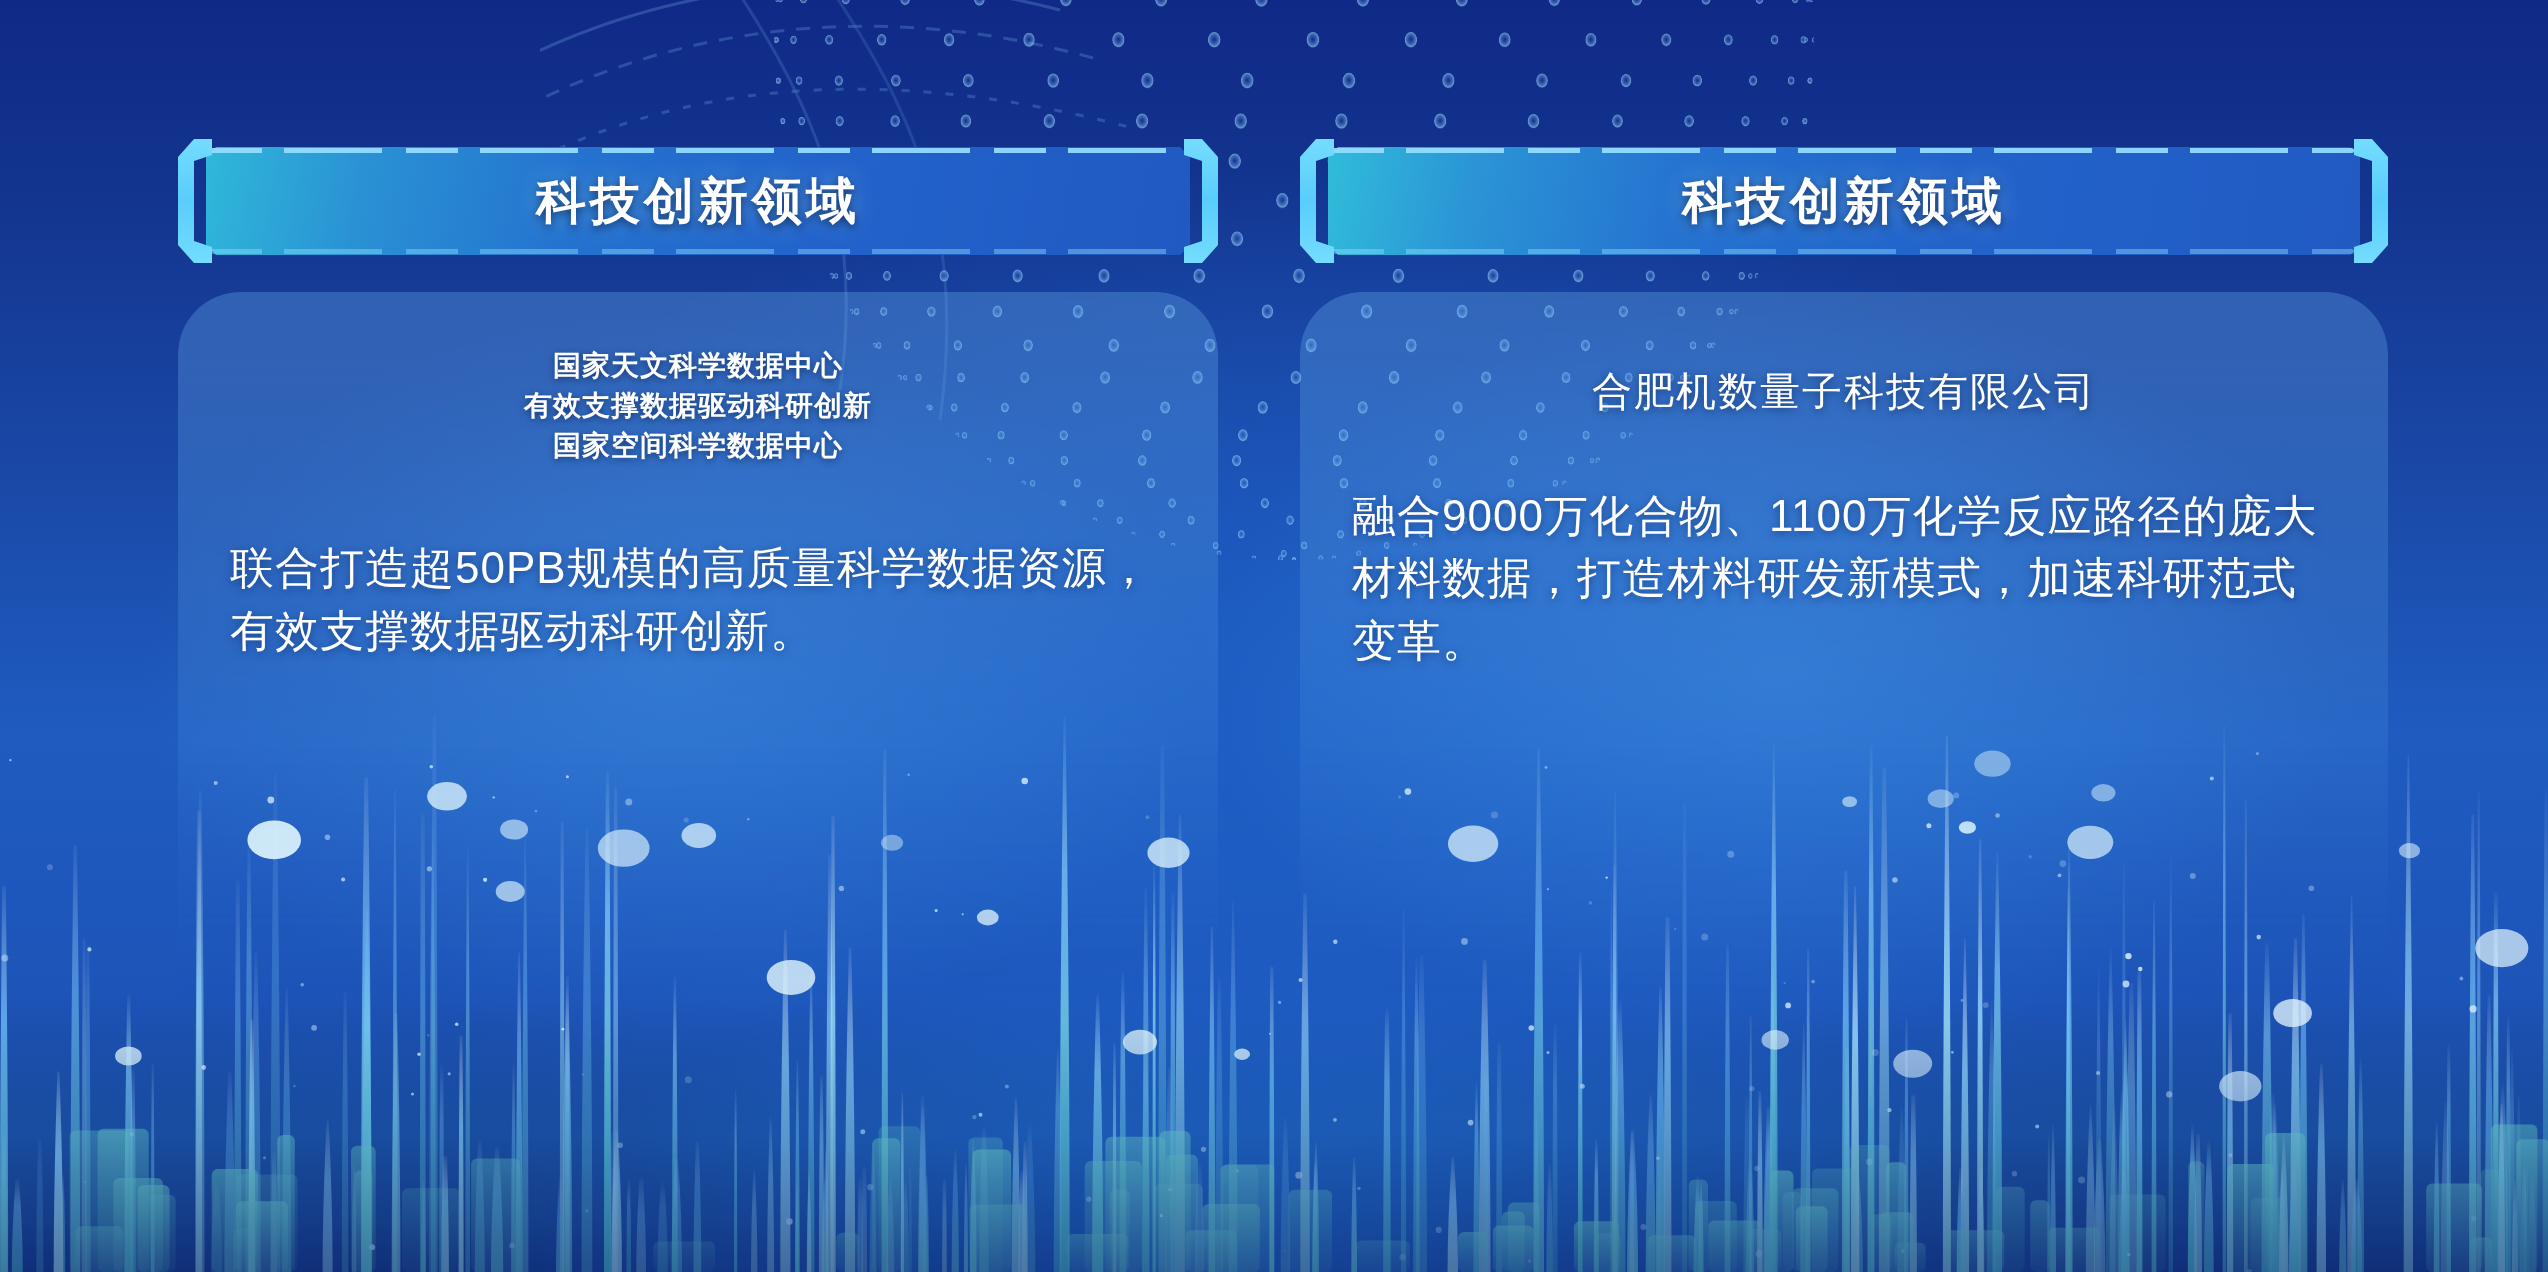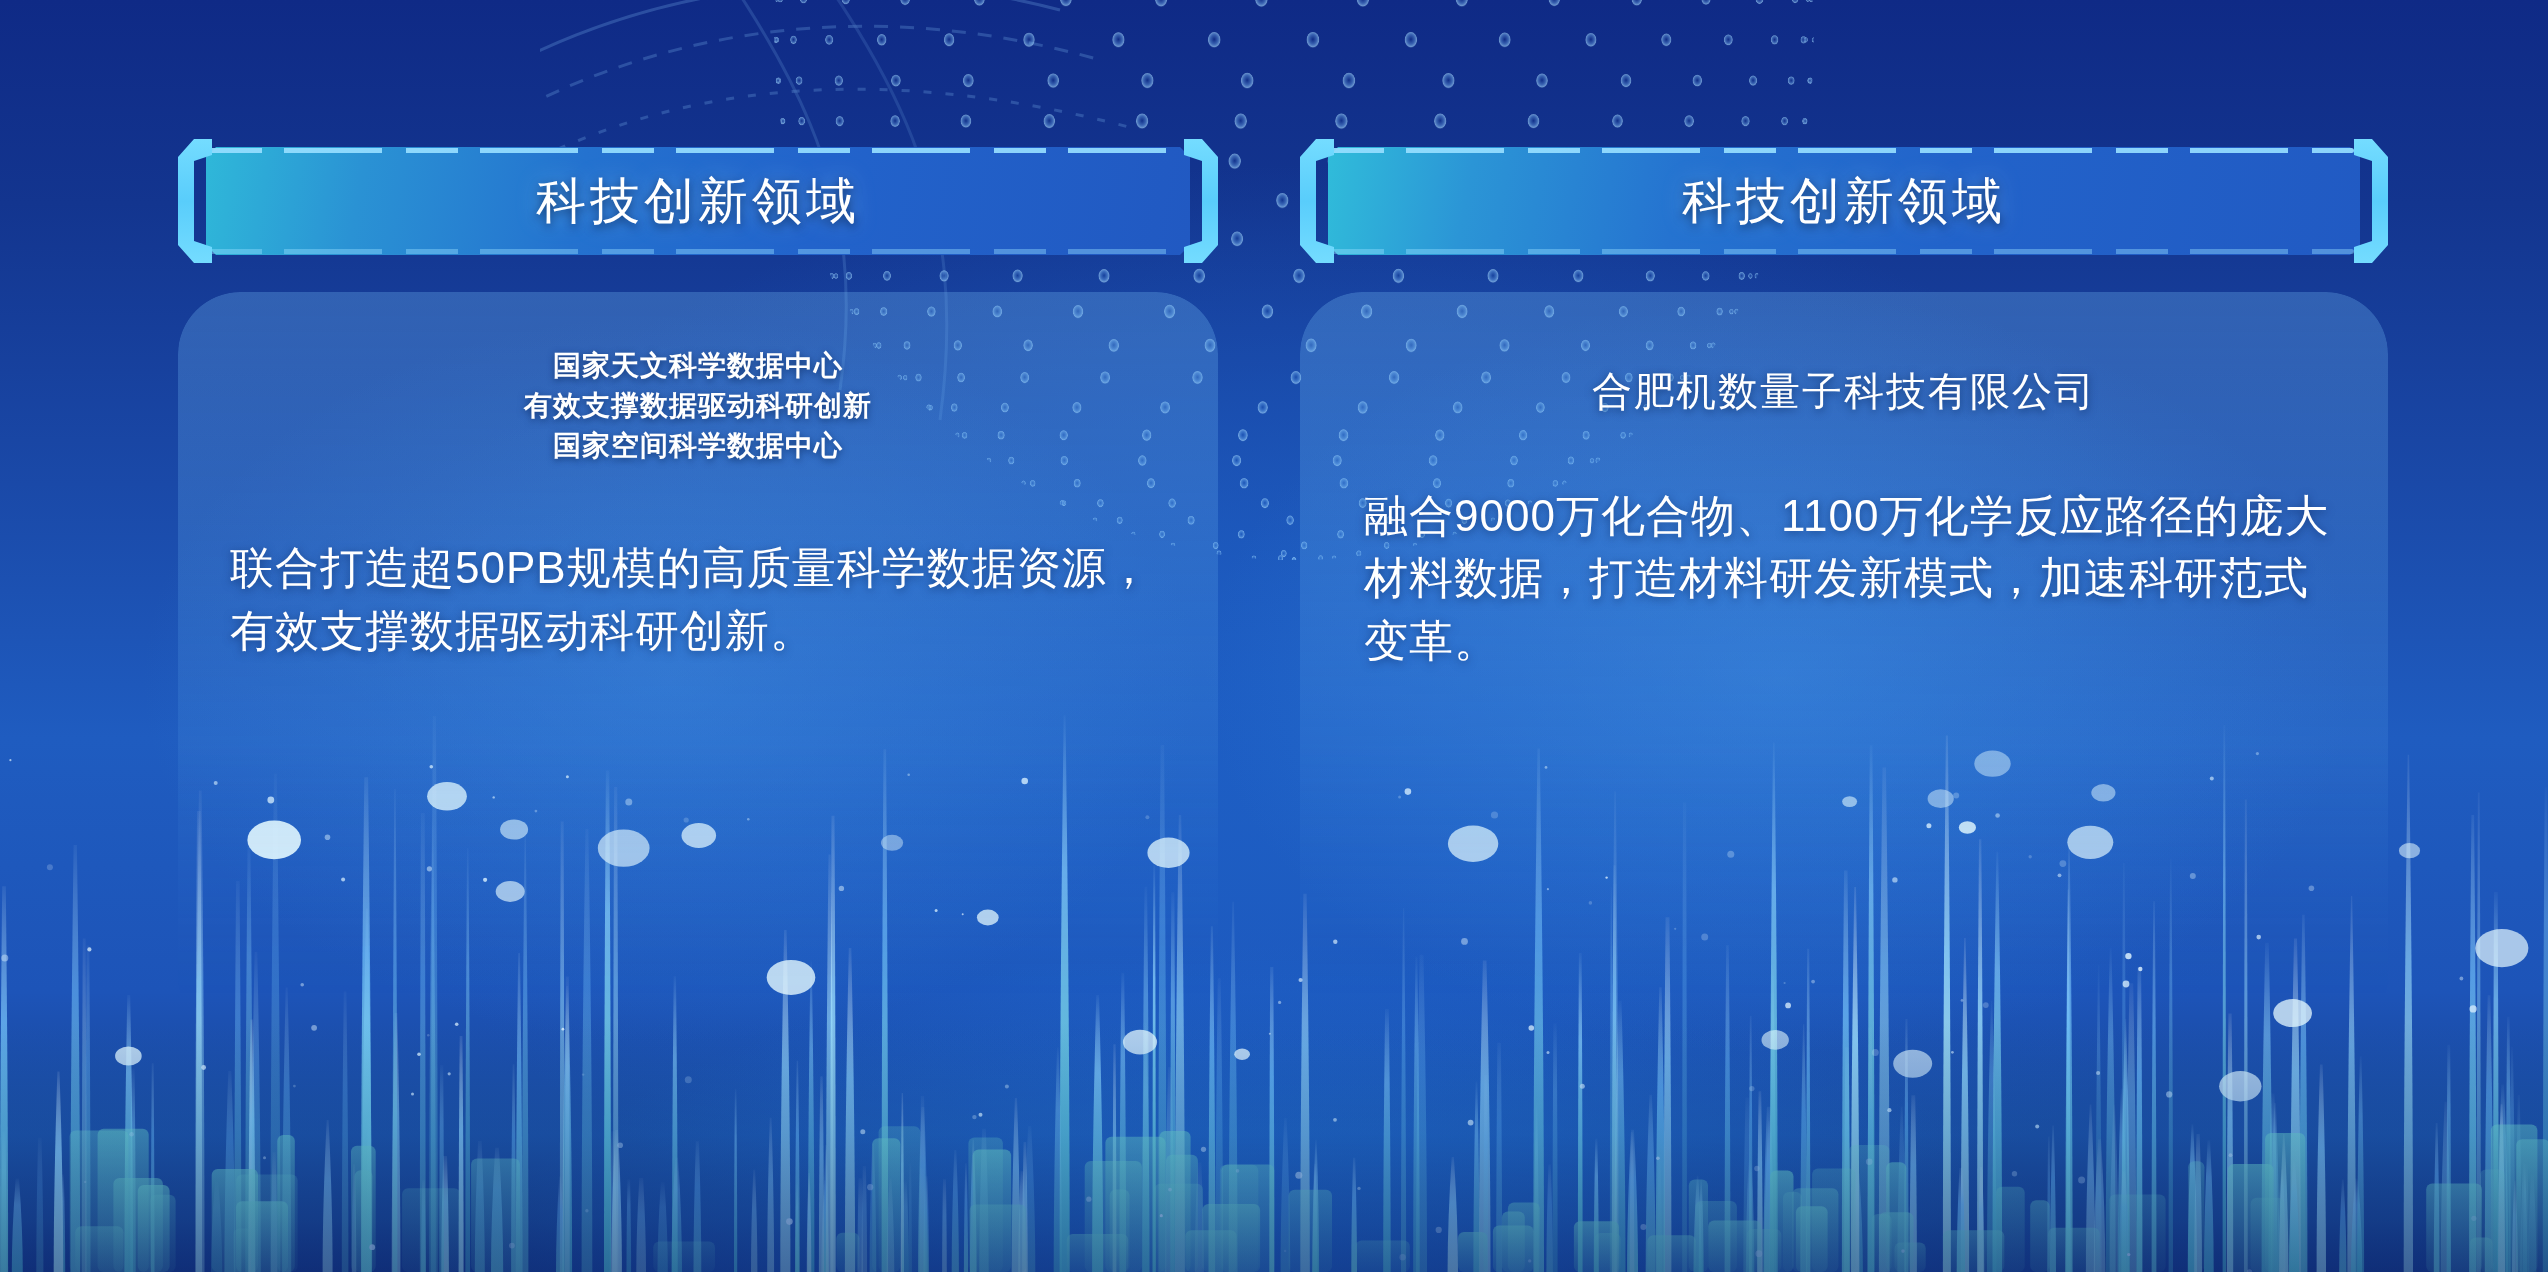--- a/index.html
+++ b/index.html
@@ -108,21 +108,21 @@
   .cap.r{
     right:0;
     clip-path:polygon(0 0, 18px 0, 34px 18px, 34px 106px, 18px 124px, 0 124px, 0 108px, 18px 102px, 18px 22px, 0 16px);
   }
 
   .banner-title{
     position:absolute;inset:0;
     display:flex;align-items:center;justify-content:center;
     color:#ffffff;
     font-size:50px;
-    font-weight:normal;
+    font-weight:bold;
     letter-spacing:4px;
     text-shadow:0 3px 10px rgba(3,26,72,.75), 0 0 24px rgba(163,226,255,.45);
   }
 
   
   .card{
     position:relative;
     margin-top:37px;
     border-radius:62px 62px 34px 34px;
     padding:54px 52px 70px 52px;
@@ -154,21 +154,21 @@
   }
 
   .card-body{
     margin-top:72px;
     color:#ffffff;
     font-size:44px;
     line-height:1.42;
     letter-spacing:1px;
     text-shadow:0 2px 9px rgba(5,30,80,.55);
   }
-  #col-right .card-body{margin-top:66px;margin-left:12px;}
+  #col-right .card-body{margin-top:66px;}
 </style>
 </head>
 <body>
 
 <div id="stage">
 
   <div class="bg-layer">
 
     <div id="globe">
       <svg viewBox="0 0 1180 1180" xmlns="http://www.w3.org/2000/svg">

